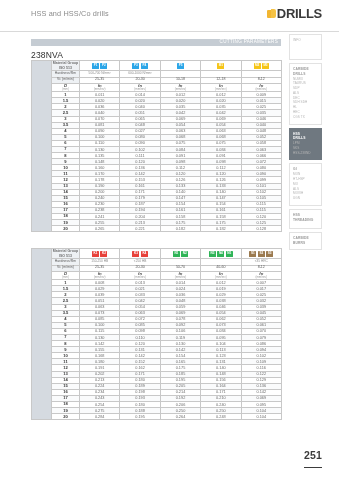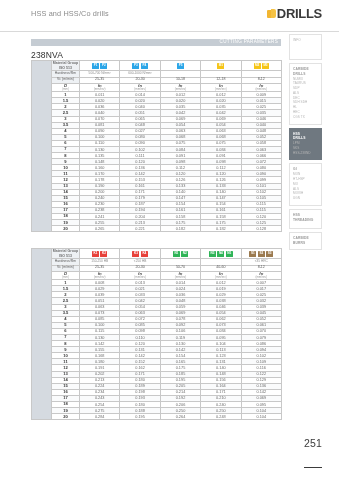--- a/index.html
+++ b/index.html
@@ -106,22 +106,22 @@
   .rail-sub {
     font-size: 3.1px; color: #b4b4b4; line-height: 1.55; letter-spacing: .05px;
   }
   .rail-box.info { min-height: 26px; }
   .rail-box.tall { min-height: 52px; }
   .rail-box.mid { min-height: 20px; }
   .rail-box.short { min-height: 14px; }
 
   .pagenum {
     position: absolute; right: 17px; bottom: 12px;
-    font-size: 10.5px; font-weight: normal; color: #3b3b3b;
-    border-bottom: 1.2px solid #3b3b3b; padding-bottom: 18px;
+    font-size: 10.5px; font-weight: bold; color: #3b3b3b;
+    border-bottom: 1.2px solid #3b3b3b; padding-bottom: 6px;
     letter-spacing: .2px;
   }
 </style>
 </head>
 <body>
 
 <div class="page">
 
   <div class="topbar">
     <div class="topbar-title">HSS and HSS/Co drills</div>

